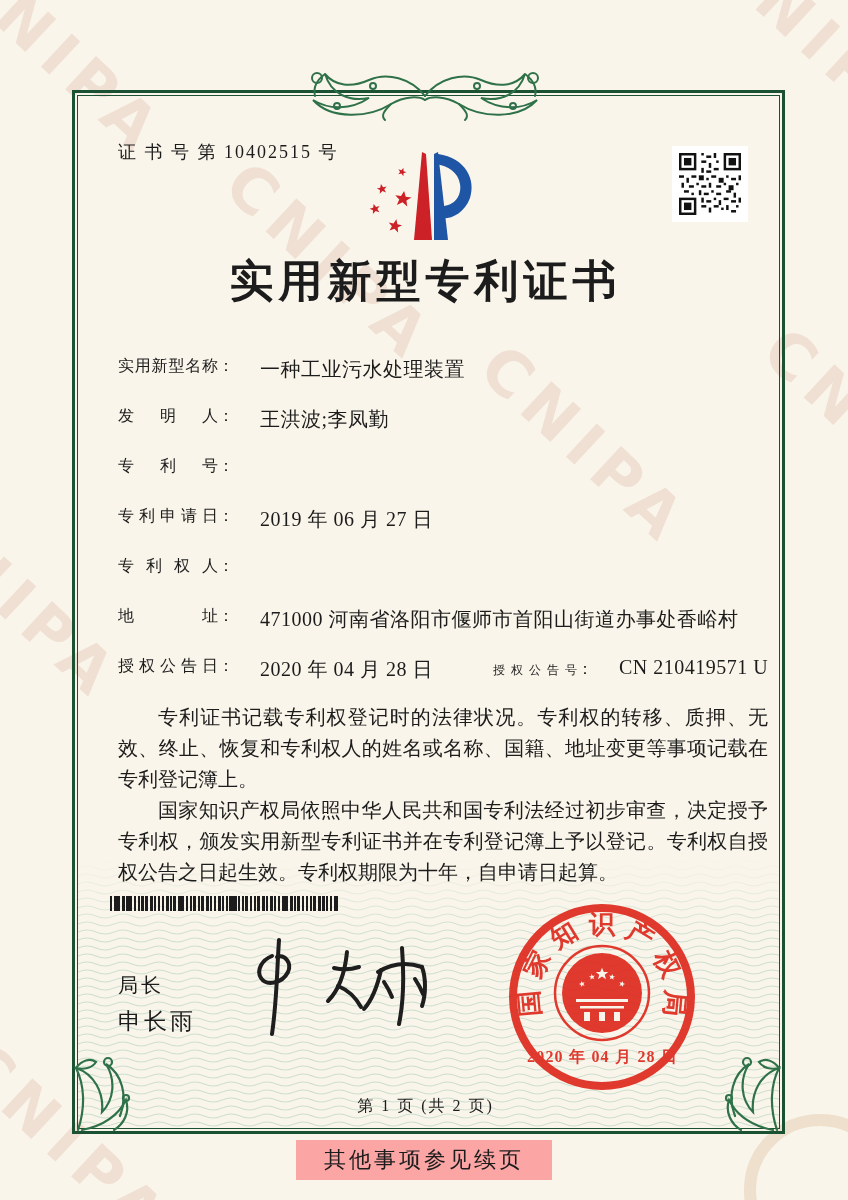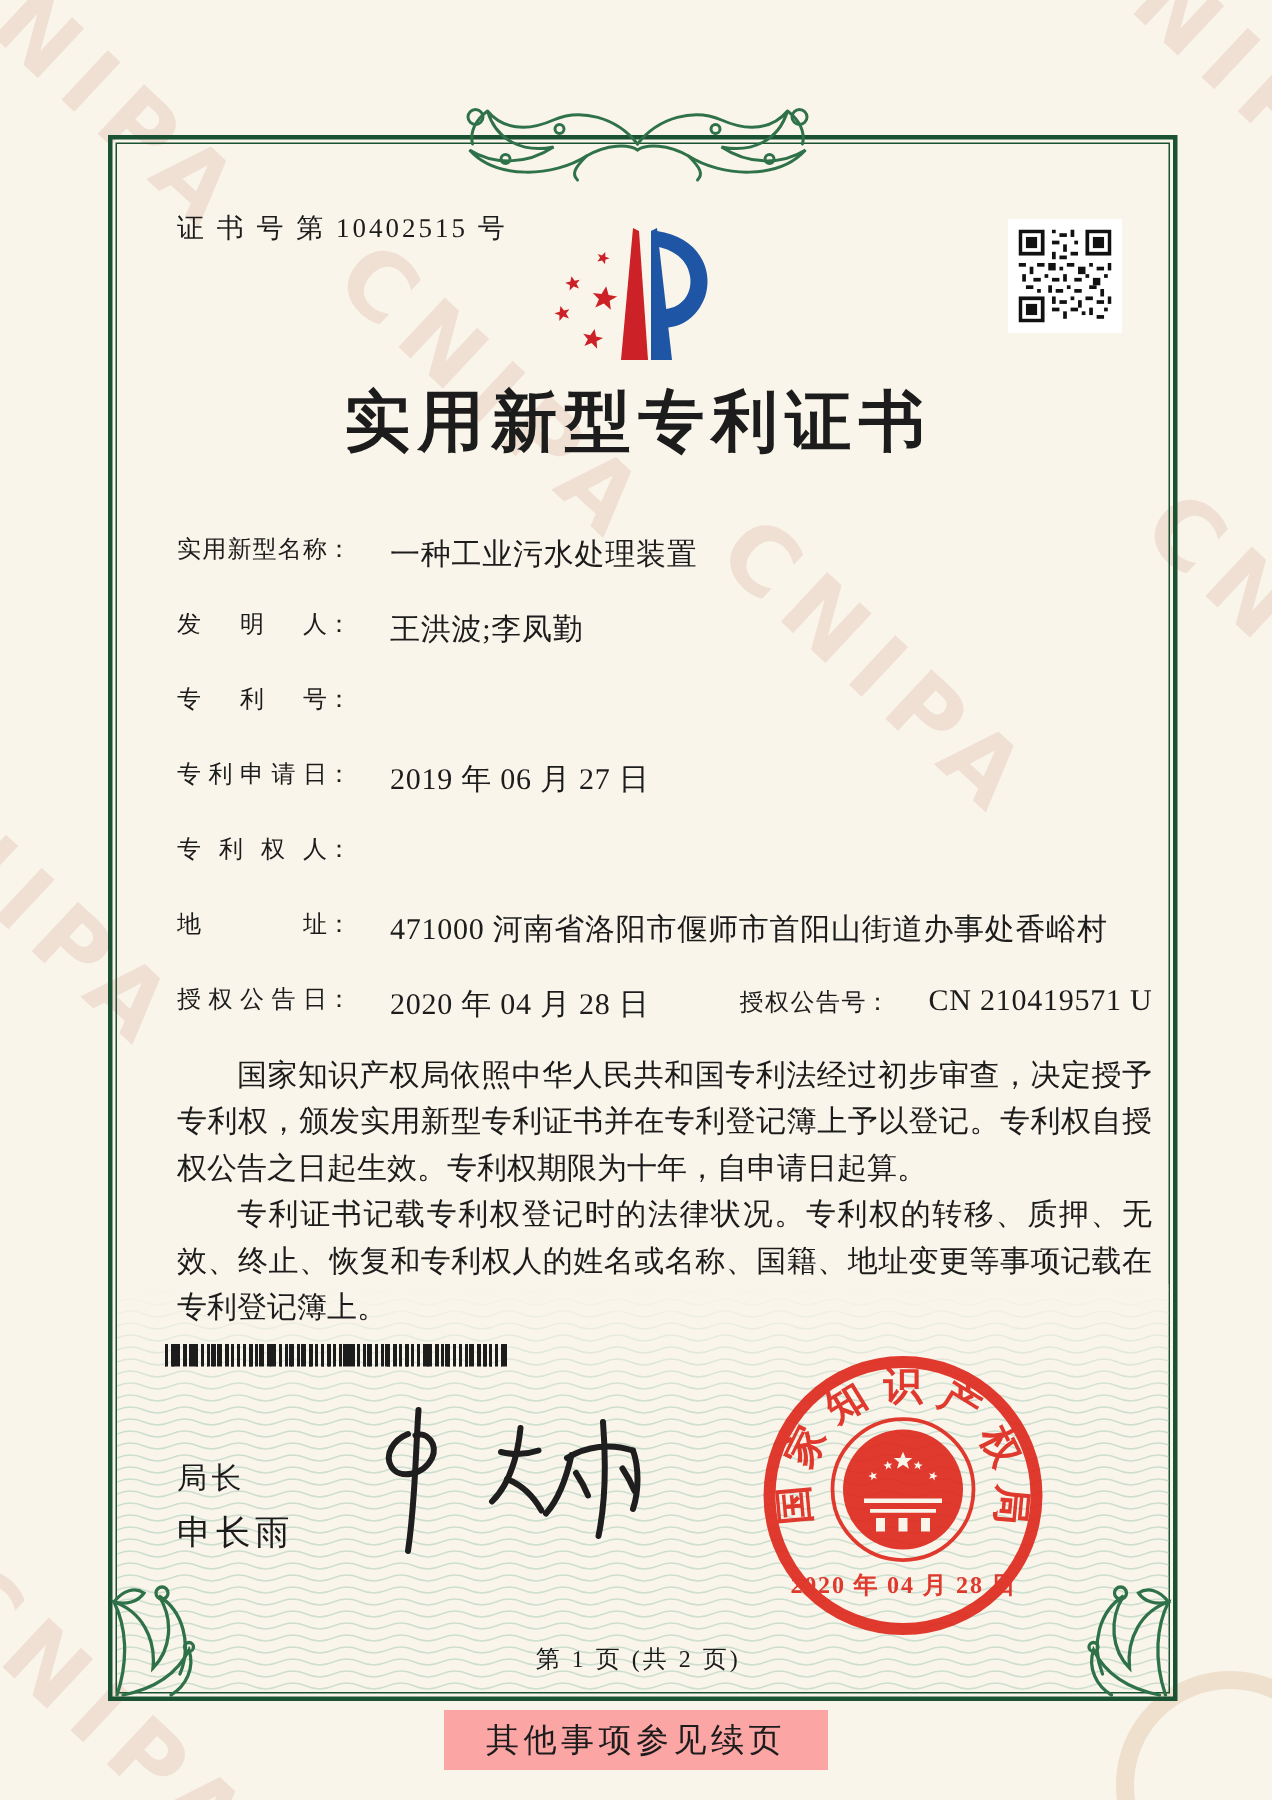--- a/index.html
+++ b/index.html
@@ -25,21 +25,21 @@
       display:flex;align-items:center;justify-content:center;z-index:3;}
   .doc-title{position:absolute;left:72px;top:252px;width:707px;text-align:center;
       font-size:44px;font-weight:700;letter-spacing:5px;z-index:3;}
   
   .rows{position:absolute;left:118px;top:356px;width:652px;z-index:3;}
   .row{position:relative;height:50px;display:flex;align-items:flex-start;}
   .flabel{display:inline-block;width:100px;font-size:16px;text-align:justify;text-align-last:justify;}
   .fcolon{font-size:16px;}
   .fvalue{font-size:20px;margin-left:26px;letter-spacing:.5px;white-space:nowrap;}
   .row-pair2{position:absolute;left:375px;top:0;display:flex;align-items:baseline;}
-  .flabel2{display:inline-block;width:84px;font-size:16px;text-align:justify;text-align-last:justify;}
+  .flabel2{display:inline-block;width:84px;font-size:12px;text-align:justify;text-align-last:justify;}
   
   .paras{position:absolute;left:118px;top:702px;width:650px;font-size:20px;line-height:31px;
          text-align:justify;z-index:3;}
   .paras p{margin:0;text-indent:2em;}
   
   .barcode{position:absolute;left:110px;top:896px;width:228px;height:15px;z-index:3;
     background-image:
       repeating-linear-gradient(90deg,#1c1c1c 0 2px,transparent 2px 4px),
       repeating-linear-gradient(90deg,#1c1c1c 0 1px,transparent 1px 7px),
       repeating-linear-gradient(90deg,transparent 0 5px,#1c1c1c 5px 7px,transparent 7px 13px);}
@@ -241,22 +241,22 @@
       <span class="fvalue">2020 年 04 月 28 日</span>
       <span class="row-pair2">
         <span class="flabel2">授权公告号</span>
           <span class="fcolon">：</span>
         <span class="fvalue">CN 210419571 U</span>
       </span>
     </div>
   </div>
 
   <div class="paras">
+    <p>专利证书记载专利权登记时的法律状况。专利权的转移、质押、无效、终止、恢复和专利权人的姓名或名称、国籍、地址变更等事项记载在专利登记簿上。</p>
     <p>国家知识产权局依照中华人民共和国专利法经过初步审查，决定授予专利权，颁发实用新型专利证书并在专利登记簿上予以登记。专利权自授权公告之日起生效。专利权期限为十年，自申请日起算。</p>
-    <p>专利证书记载专利权登记时的法律状况。专利权的转移、质押、无效、终止、恢复和专利权人的姓名或名称、国籍、地址变更等事项记载在专利登记簿上。</p>
   </div>
 
   <div class="barcode"></div>
 
   <div class="signer-title">局长</div>
   <div class="signer-name">申长雨</div>
 
   <svg class="signature" width="215" height="108" viewBox="0 0 215 108">
     <g stroke="#1e1e1e" stroke-width="4" fill="none" stroke-linecap="round">
       <path d="M34,22 C24,26 18,36 23,44 C28,52 44,50 50,38 C54,29 47,20 39,23"></path>

